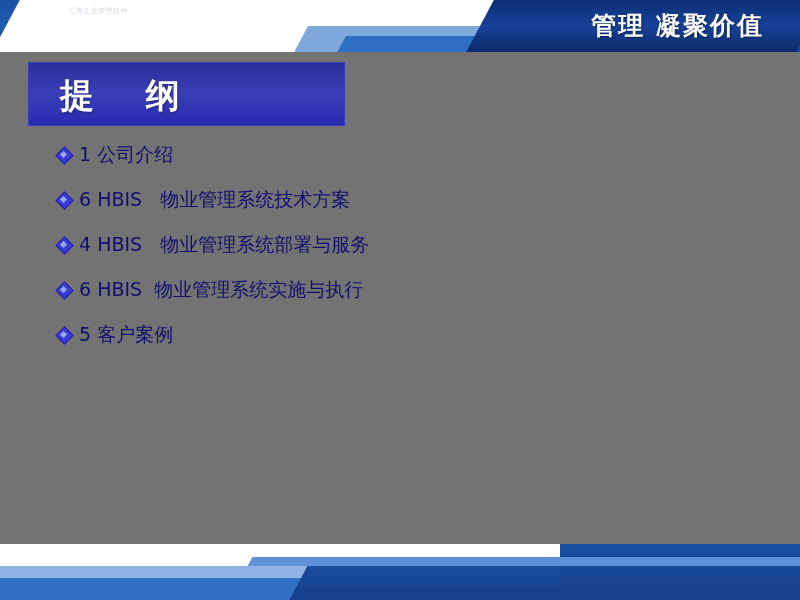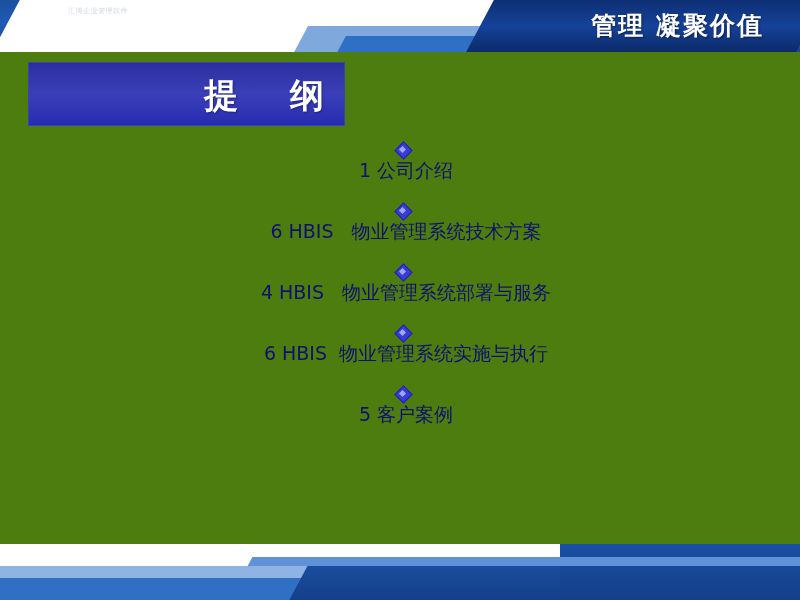--- a/index.html
+++ b/index.html
@@ -8,21 +8,21 @@
     background: #ffffff;
   }
   body {
     font-family: "Liberation Sans", sans-serif;
   }
   .slide {
     position: relative;
     width: 800px;
     height: 600px;
     overflow: hidden;
-    background: #4d7c0f;
+    background: #737373;
   }
 
   
   .top-band {
     position: absolute;
     left: 0;
     top: 0;
     width: 800px;
     height: 52px;
     overflow: hidden;
@@ -100,21 +100,21 @@
     position: absolute;
     left: 28px;
     top: 62px;
     width: 315px;
     height: 62px;
     background: linear-gradient(180deg, #2b2f9e 0%, #3a3fb8 50%, #272bb0 100%);
     border: 1px solid #3b3fbb;
   }
   .heading-box .heading-text {
     display: block;
-    text-align: right;
+    text-align: left;
     color: #ffffff;
     font-size: 34px;
     font-weight: bold;
     letter-spacing: 20px;
     padding-top: 10px;
     padding-left: 31px;
     font-family: "DejaVu Sans", sans-serif;
     text-shadow: 1px 1px 2px rgba(0,0,0,.35);
   }
 
@@ -123,21 +123,20 @@
     position: absolute;
     left: 56px;
     top: 142px;
     width: 700px;
   }
   .outline-item {
     display: flex;
     align-items: center;
     margin-bottom: 19px;
     color: #1a1a6e;
-    flex-direction: column;
   }
   .bullet {
     width: 16px;
     height: 16px;
     margin-right: 7px;
     flex: 0 0 auto;
     position: relative;
   }
   .bullet::before {
     content: "";

